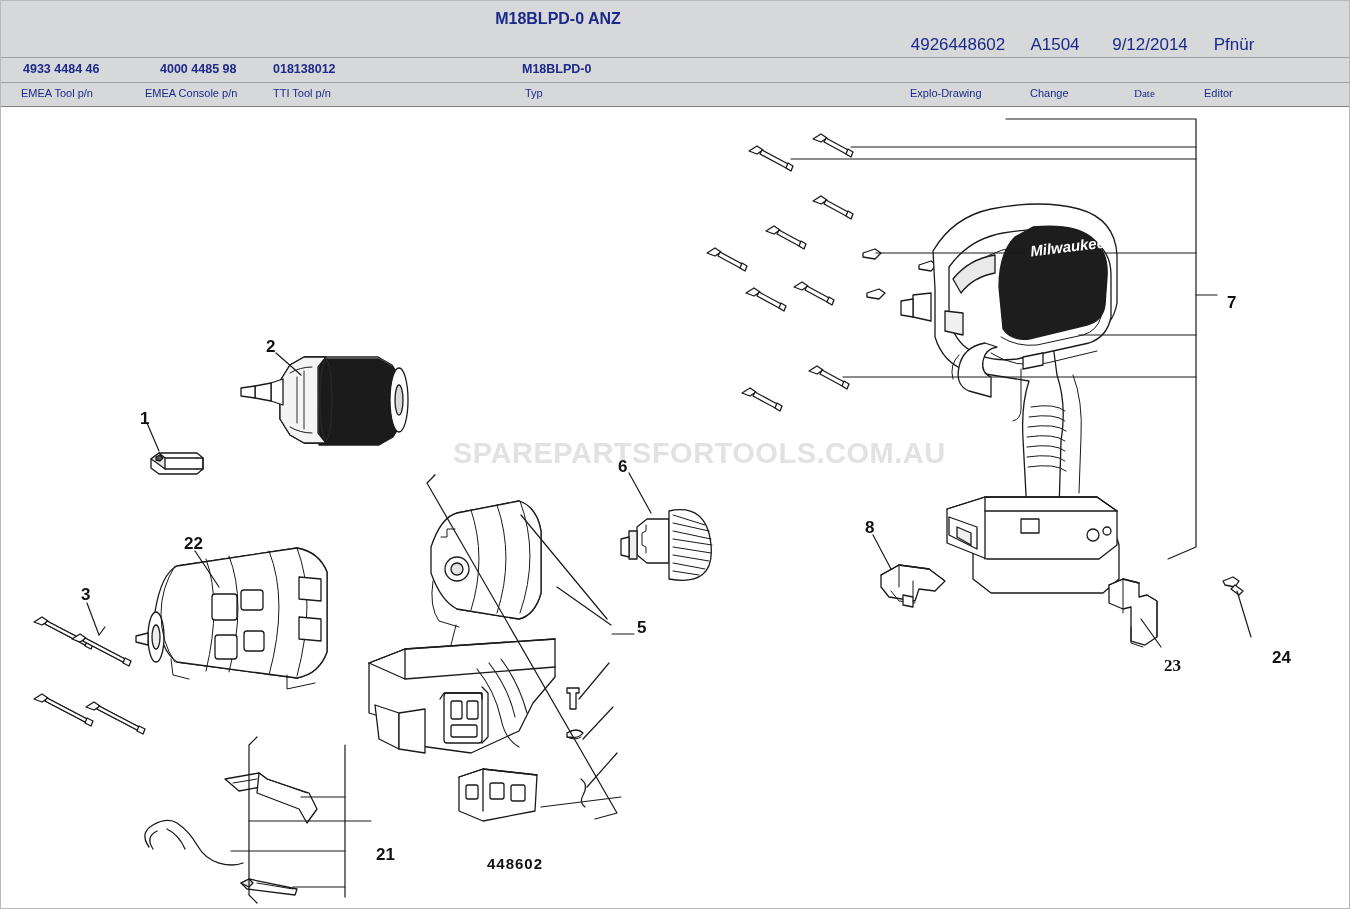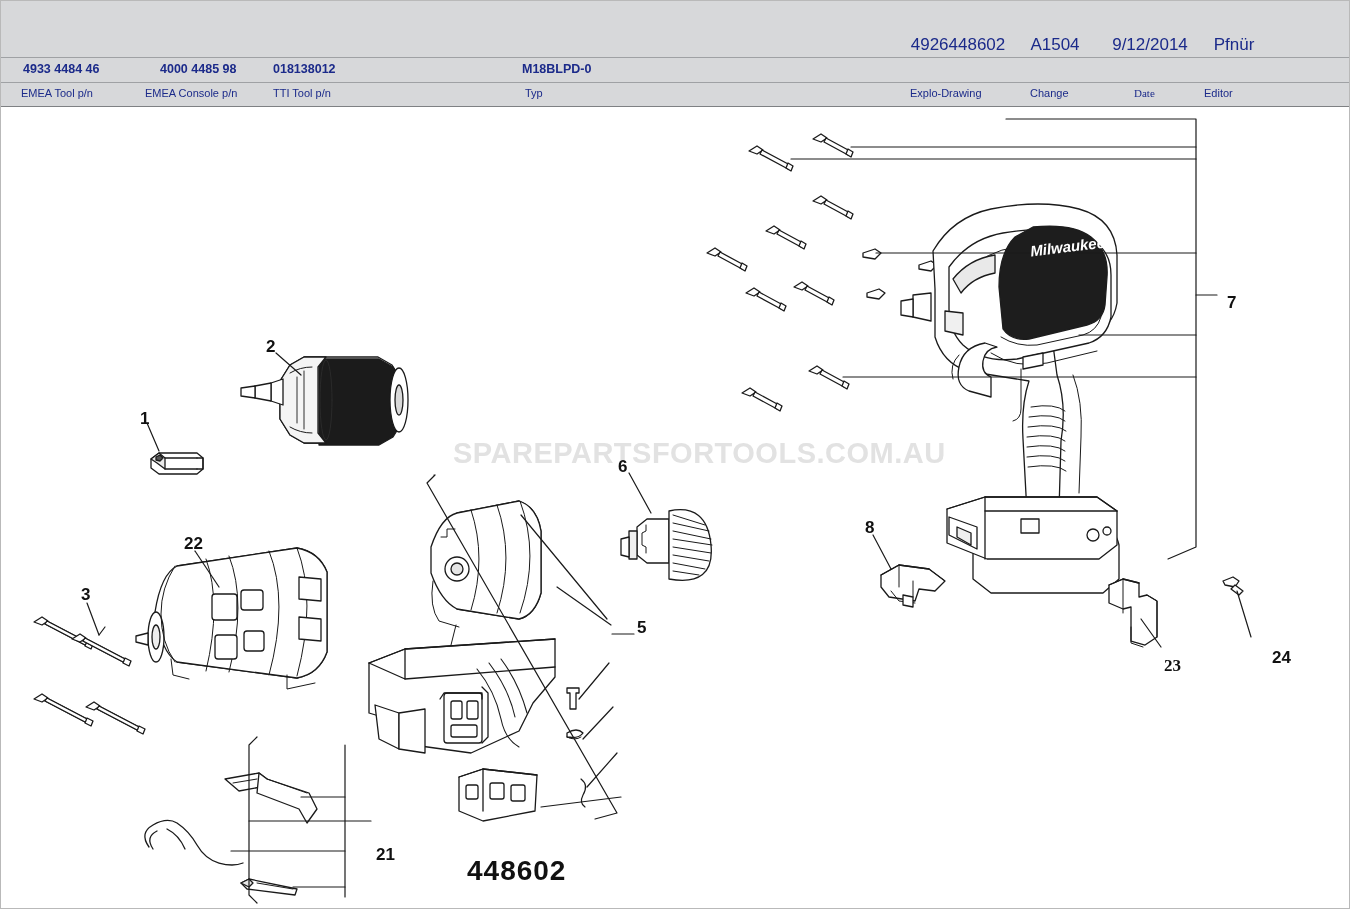--- a/index.html
+++ b/index.html
@@ -119,23 +119,23 @@
   svg.art { position: absolute; left:0; top:0; }
 
   .callout {
     position: absolute;
     font-size: 17px;
     font-weight: bold;
     color: #111;
   }
   .drawingno {
     position: absolute;
-    left: 466px;
+    left: 486px;
     top: 748px;
-    font-size: 28px;
+    font-size: 15px;
     font-weight: bold;
     letter-spacing: 1px;
     color: #111;
     text-align: center;
   }
   .watermark {
     position: absolute;
     left: 452px;
     top: 330px;
     font-size: 29px;
@@ -155,20 +155,21 @@
     transform: rotate(-7deg);
     letter-spacing: 0px;
   }
 </style>
 </head>
 <body>
 
 <div id="page">
 
   <div class="header">
+    <div class="hdr-title">M18BLPD-0 ANZ</div>
 
     <div class="hdr-meta m1">4926448602</div>
     <div class="hdr-meta m2">A1504</div>
     <div class="hdr-meta m3">9/12/2014</div>
     <div class="hdr-meta m4">Pfnür</div>
 
     <div class="hdr-sep"></div>
     <div class="hdr-notch2"></div>
     <div class="hdr-sep2"></div>
     <div class="hdr-sep3"></div>

